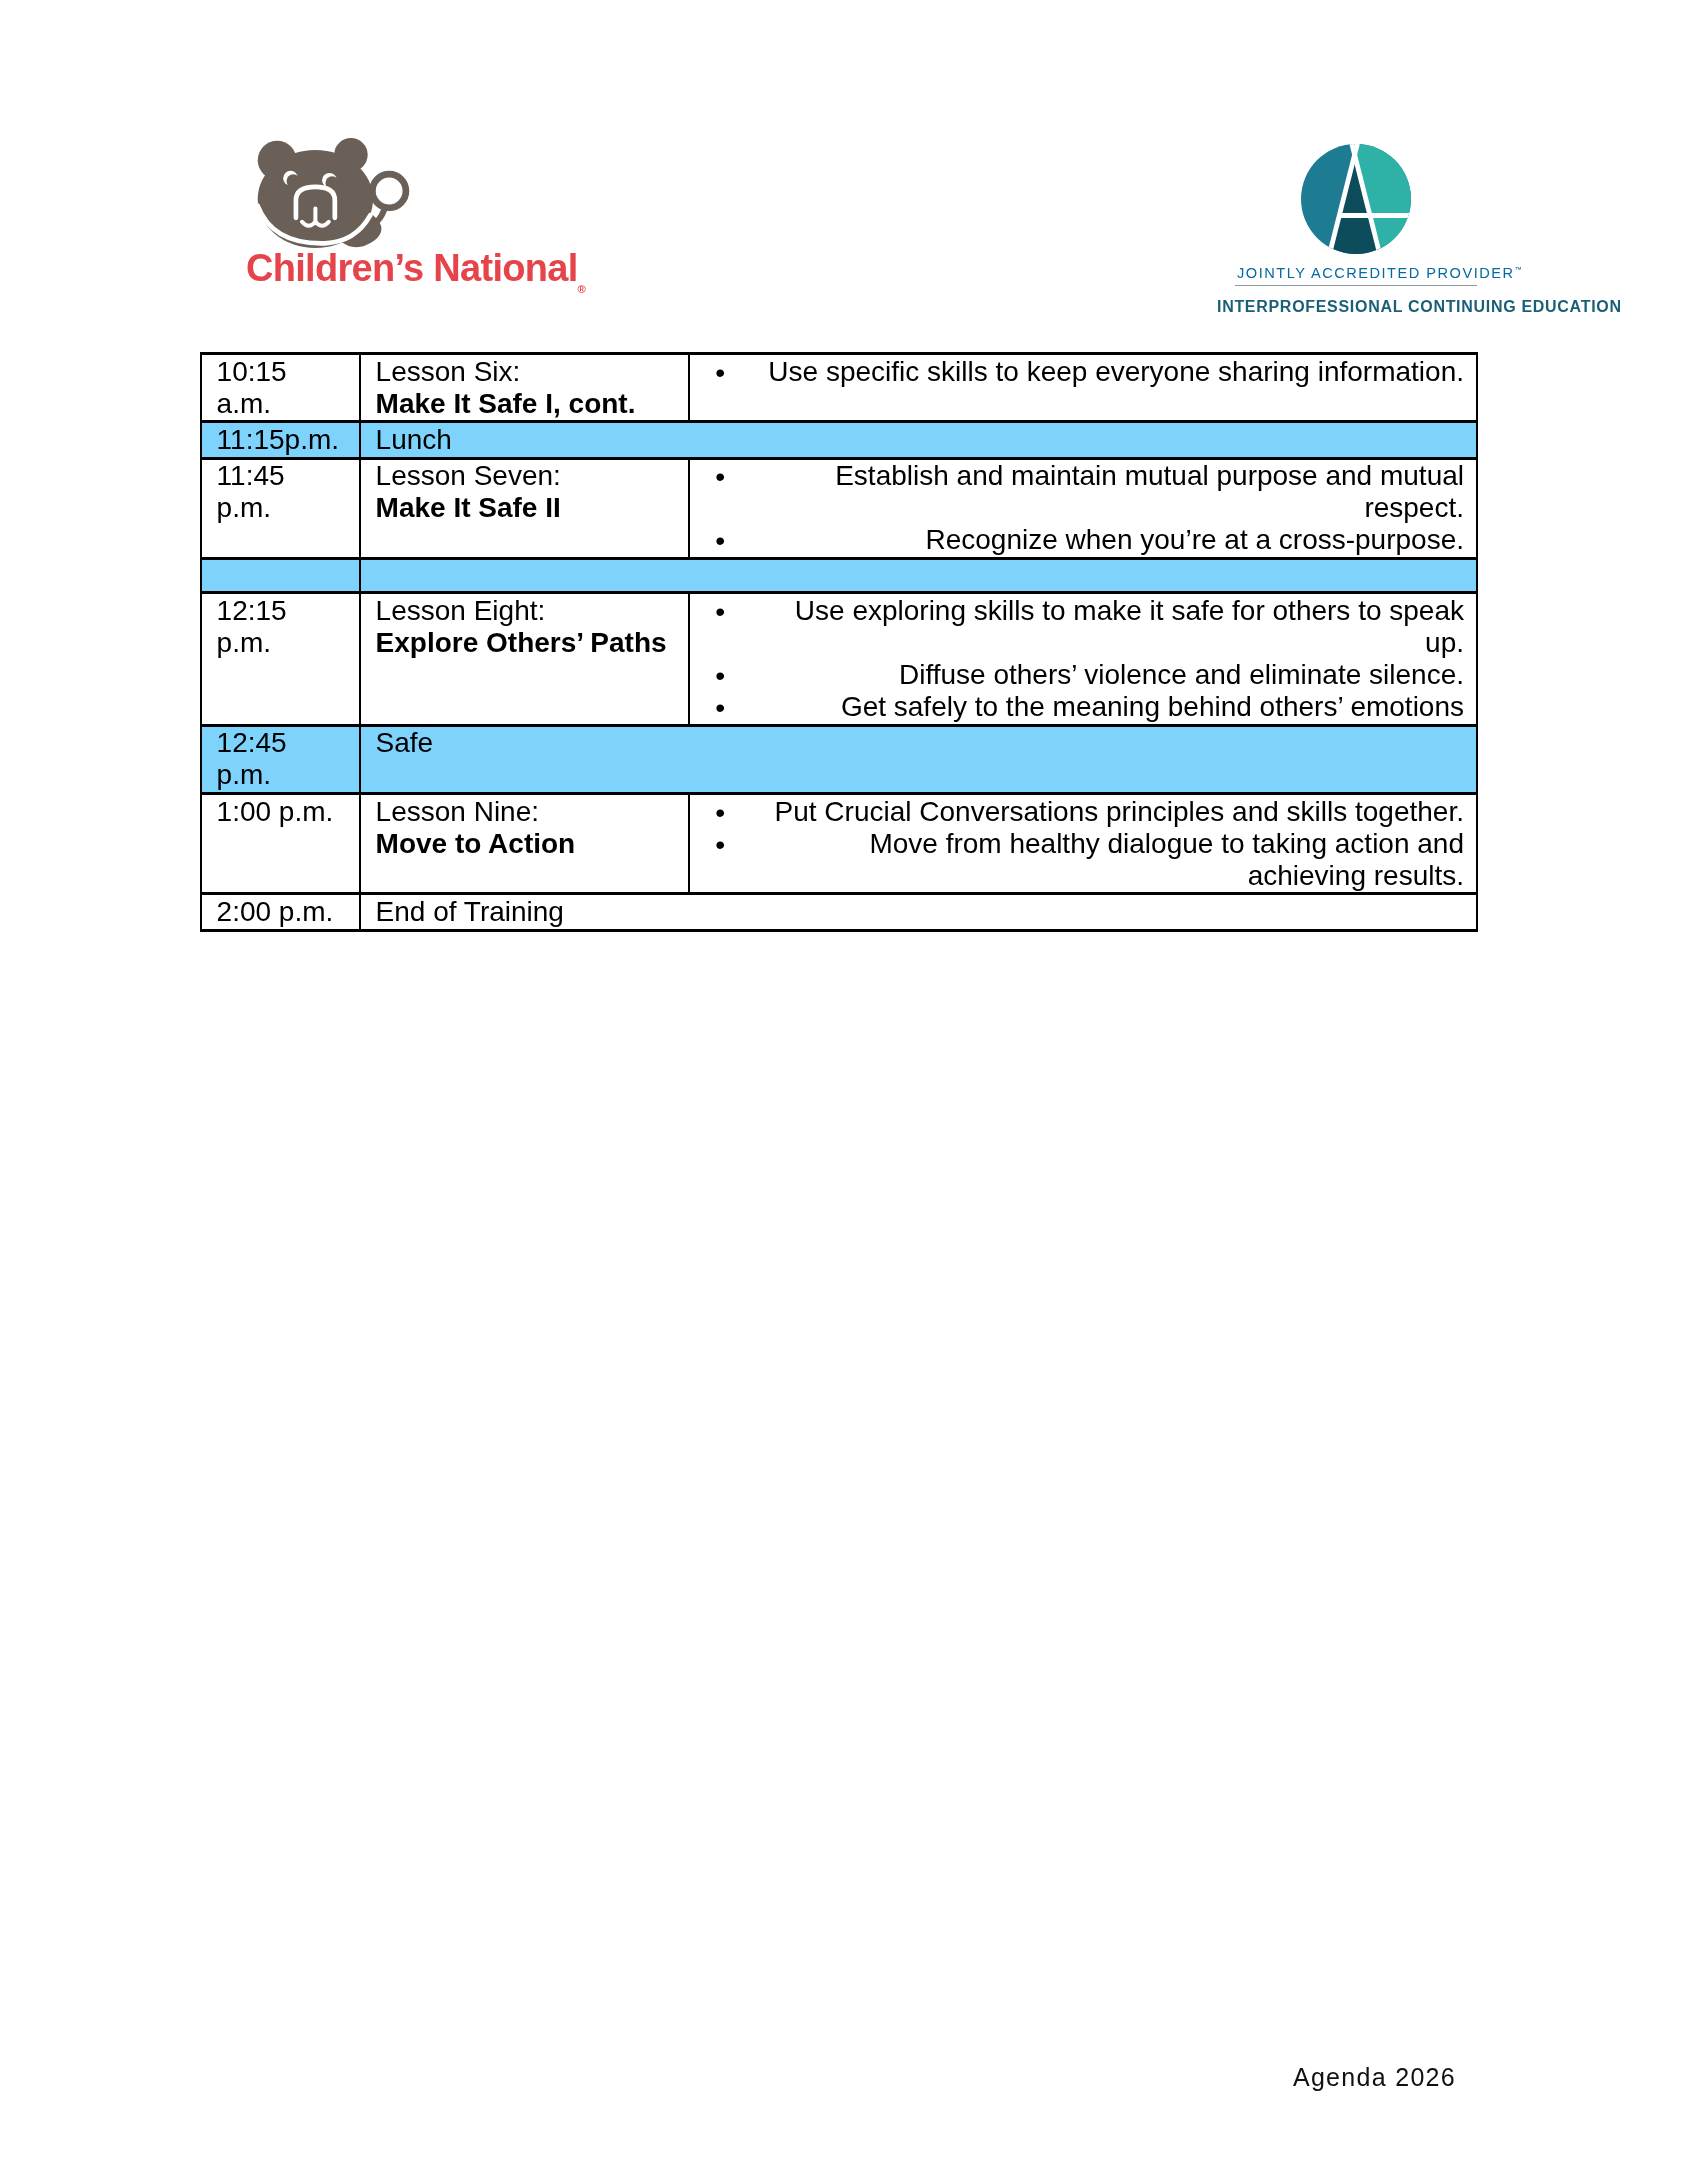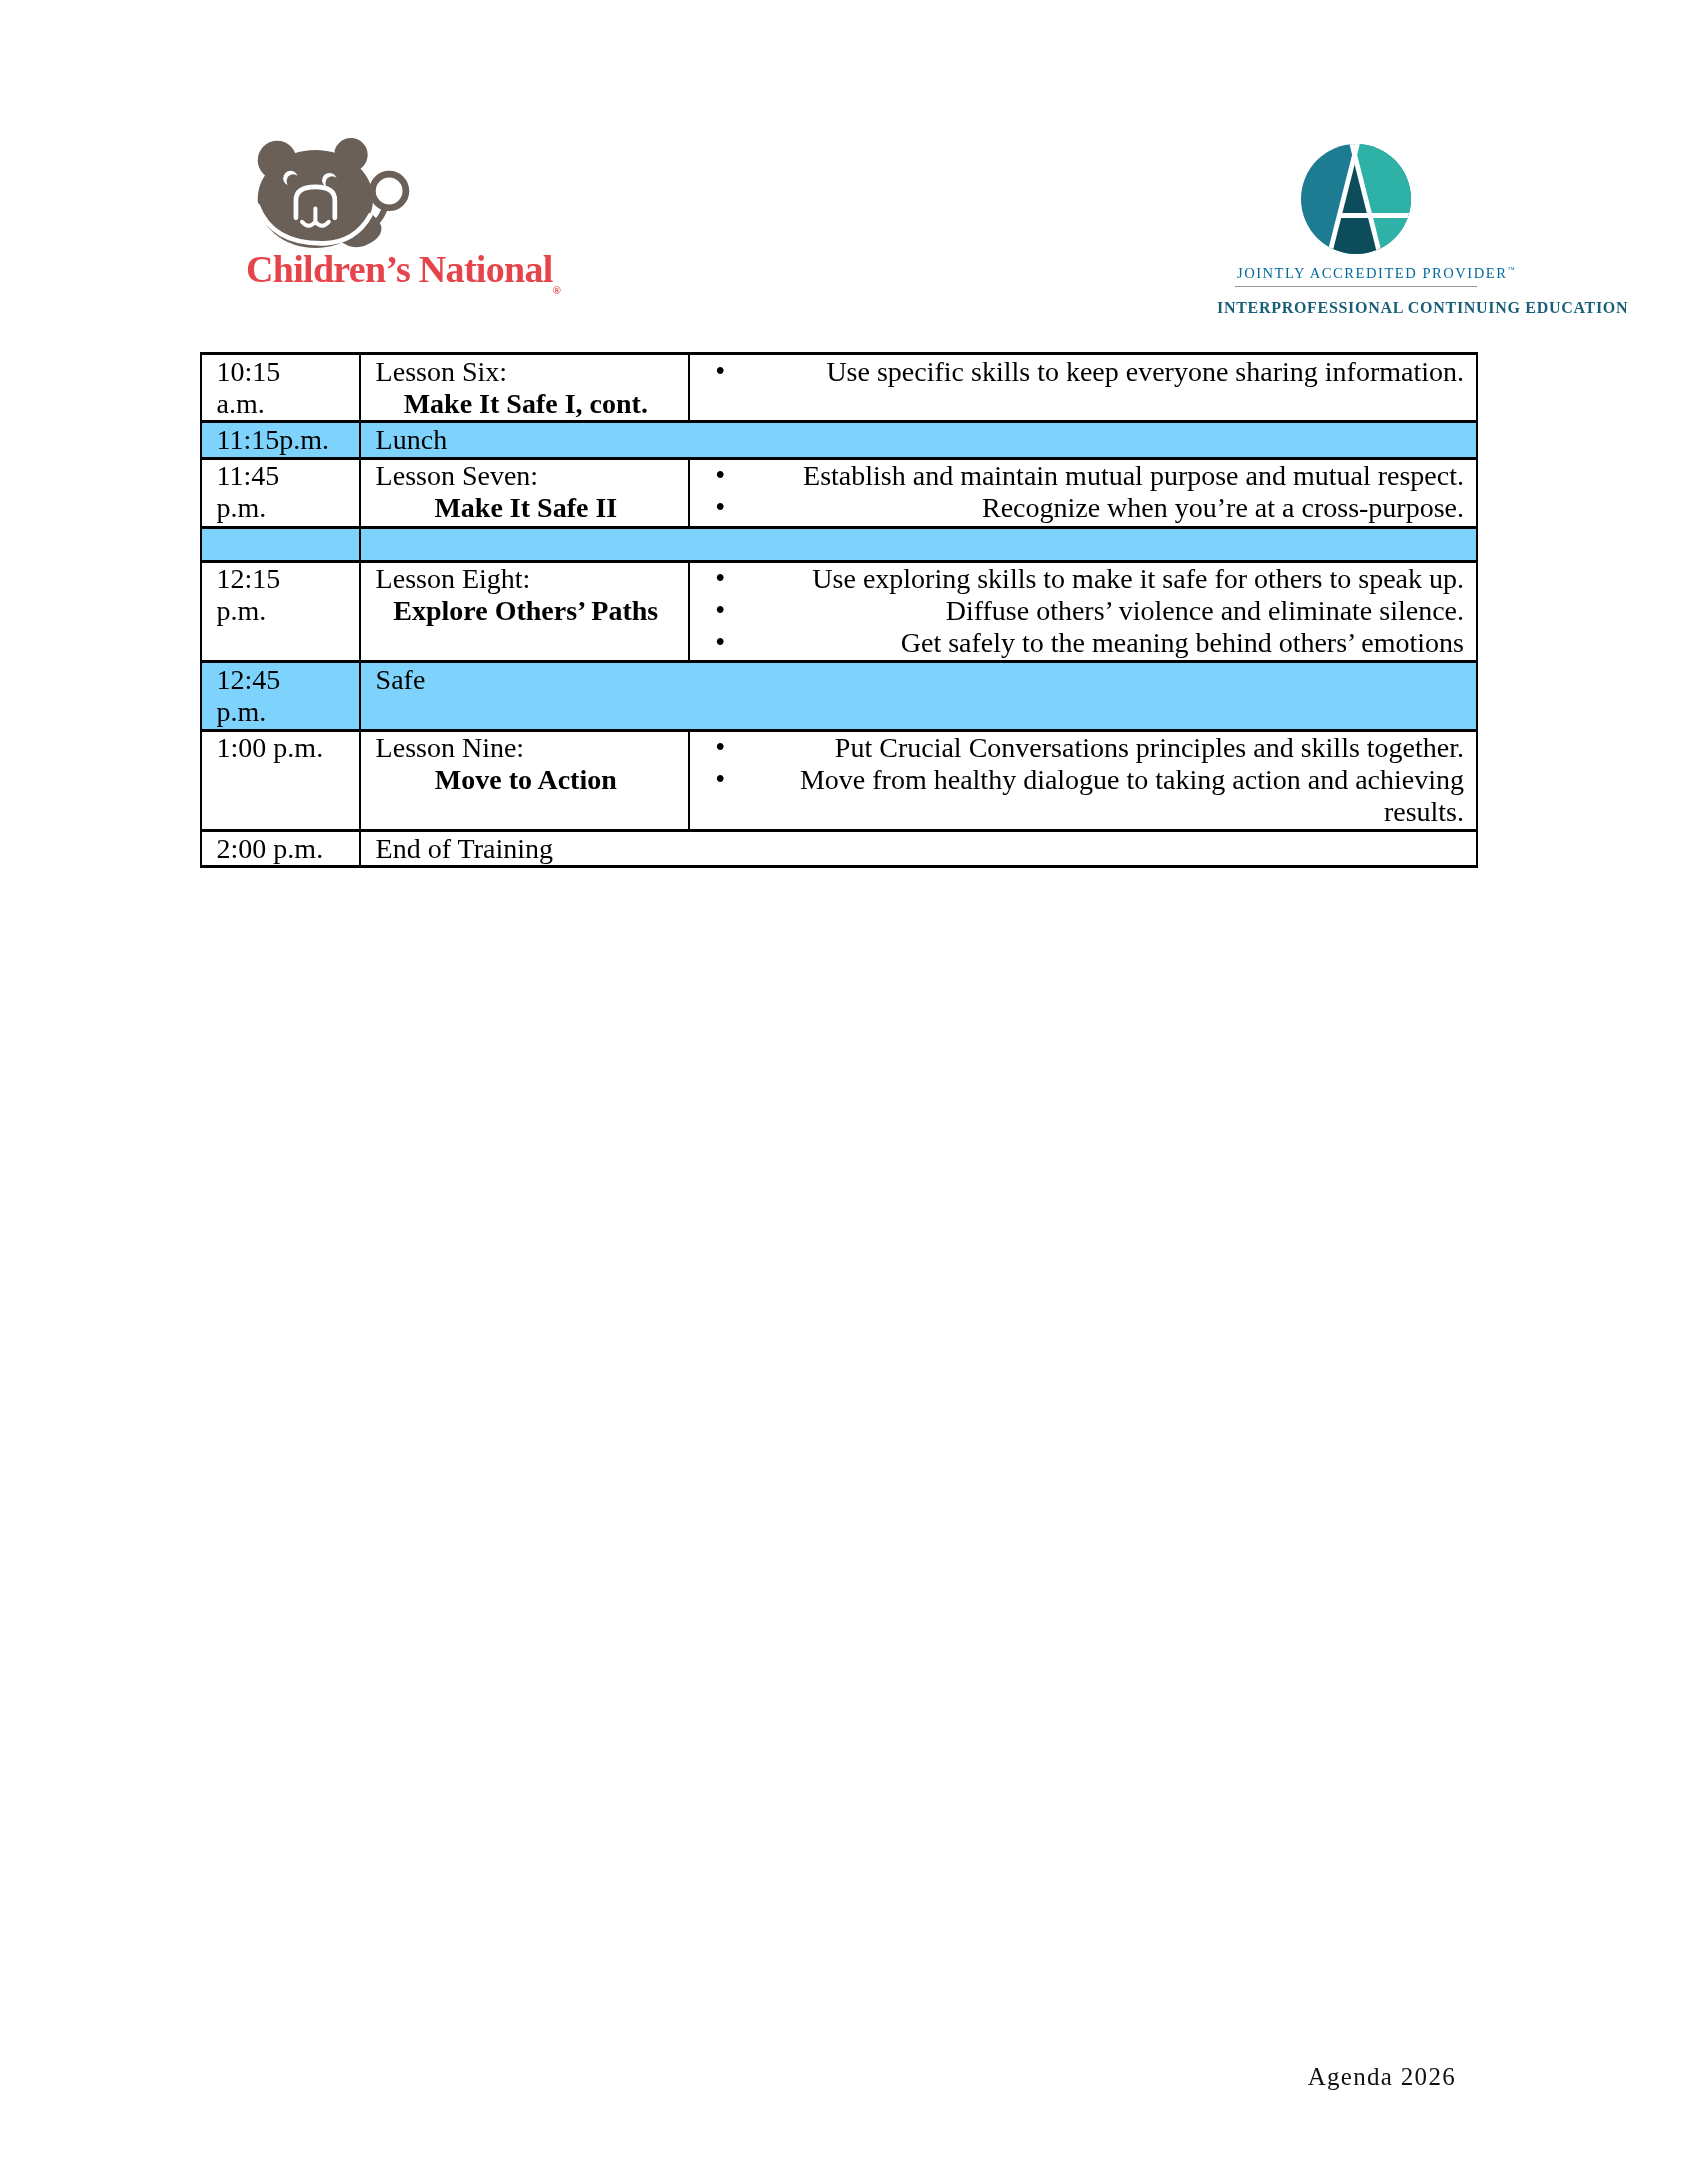--- a/index.html
+++ b/index.html
@@ -1,21 +1,21 @@
 <!DOCTYPE html>
 <html style="font-size:10.6px"><head>
 <meta charset="utf-8">
 <style>
   * { margin:0; padding:0; box-sizing:border-box; }
   html,body { background:#ffffff; }
   .page {
     position:relative;
     width:1687px; height:2183px;
     background:#ffffff;
-    font-family:Liberation Serif, serif;
+    font-family:Liberation Sans, sans-serif;
     color:#000;
     overflow:hidden;
   }
 
   
   .cn-logo { position:absolute; left:246px; top:136px; width:344px; height:159px; }
   .cn-bear { position:absolute; left:6.6px; top:0; width:165px; height:114px; }
   .cn-wordmark {
     position:absolute; left:0; top:111px; white-space:nowrap;
     font-size:38px; font-weight:bold; letter-spacing:-0.7px; color:#e5444a;
@@ -40,21 +40,21 @@
   }
   .agenda td {
     border-top:3.3px solid #000; border-bottom:3.3px solid #000;
     border-left:2px solid #000; border-right:2px solid #000;
     vertical-align:top;
     padding:0.7px 12px 0.7px 14.6px;
     font-size:28px; line-height:32px; color:#000;
     overflow:hidden;
   }
   tr.shaded td { background:#7dd3fc; }
-  .lesson-title { font-weight:bold;text-align:center; }
+  .lesson-title { font-weight:bold; }
   ul.bullets { list-style:none; margin:0; padding:0; }
   ul.bullets li { position:relative; padding-left:44px;text-align:right; }
   ul.bullets li::before {
     content:"\2022";
     position:absolute; left:10.6px; top:0;
     font-size:28.4px; line-height:32px;
   }
 
   
   .footer {

